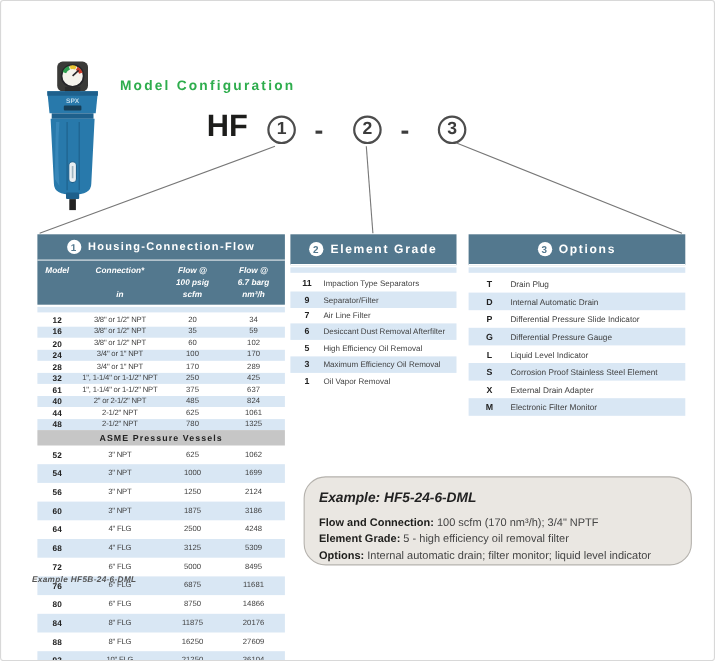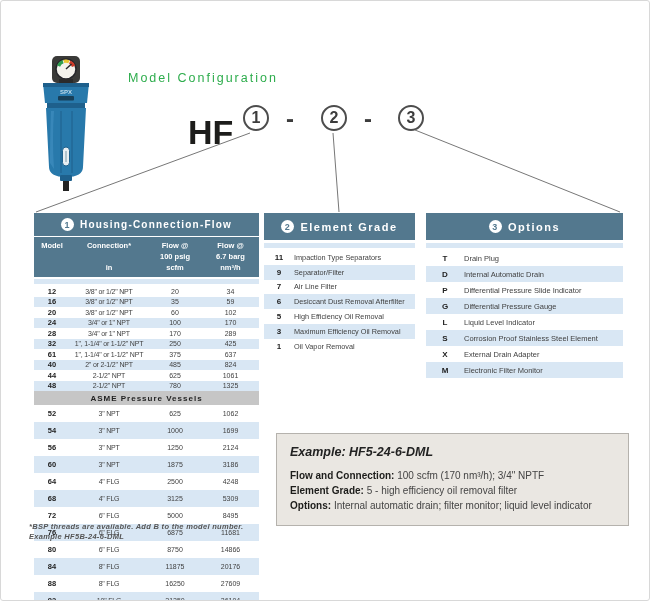--- a/index.html
+++ b/index.html
@@ -8,26 +8,26 @@
   #page {
     position:relative; width:650px; height:601px; background:#fff;
     border:1px solid #d8d8d8; border-radius:3px; overflow:hidden;
   }
 
   
   #product { position:absolute; left:38px; top:54px; }
 
   
   #cfg-title {
-    position:absolute; left:127px; top:70px;
-    font-size:12.5px; font-weight:normal; letter-spacing:2px; color:var(--green,#2ead4d);
+    position:absolute; left:108px; top:70px;
+    font-size:12.5px; font-weight:bold; letter-spacing:2px; color:var(--green,#2ead4d);
   }
   #model-code { position:absolute; left:187px; top:98px; height:40px; }
   #hf-prefix {
-    position:absolute; left:0; top:16px; font-size:34px; font-weight:800;
+    position:absolute; left:0; top:2px; font-size:28px; font-weight:800;
     color:#1d1d1b; letter-spacing:0px; line-height:1;text-align:right;
   }
   .code-circle {
     position:absolute; top:6px; width:26px; height:26px; border:2px solid #4d4d4d;
     border-radius:50%; background:#fff; display:flex; align-items:center;
     justify-content:center; font-size:16px; font-weight:bold; color:#3c3c3c;
   }
   #circle-1 { left:55px; } #circle-2 { left:133px; } #circle-3 { left:210px; }
   .code-dash { position:absolute; top:6px; font-size:24px; font-weight:800; color:#3c3c3c; }
   #dash-1 { left:98px; } #dash-2 { left:176px; }
@@ -50,21 +50,21 @@
   .trow.alt { background:var(--rowalt,#d9e7f4); }
   .tcell { white-space:nowrap; }
 
   
   #housing-table { left:33px; width:225px; }
   #housing-table .thead { height:24px; font-size:10px; letter-spacing:1.2px; }
   #housing-colhead {
     background:var(--header,#53788e); display:grid;
     grid-template-columns:36px 78px 54px 1fr; padding:3px 0 4px 0;
   }
-  #housing-colhead .chcol { display:flex; flex-direction:column; align-items:center; }
+  #housing-colhead .chcol { display:flex; flex-direction:column; align-items:center;font-style:italic; }
   #housing-colhead span {
     font-size:7.5px; font-weight:bold; color:#fff; line-height:11px; white-space:nowrap;
   }
   .housing-rows .trow { grid-template-columns:36px 78px 54px 1fr; font-size:7px; }
   .housing-rows .c0 { font-weight:bold; font-size:7.5px; color:#222; }
   .housing-rows .c1 { letter-spacing:-0.2px; }
   #housing-npt .trow { height:10.5px; }
   #housing-asme .trow { height:17px; }
   #asme-band {
     height:14px; background:var(--asme,#c6c6c6); color:#222; font-size:8px; font-weight:bold;
@@ -84,23 +84,23 @@
 
   
   #options-table { left:425px; width:197px; }
   #options-table .thead { height:28px; font-size:11px; letter-spacing:1.5px; }
   .options-rows .trow { grid-template-columns:38px 1fr; height:16px; font-size:7.5px; }
   .options-rows .c0 { font-weight:bold; font-size:8px; color:#222; }
   .options-rows .c1 { text-align:left; }
 
   
   #example-box {
-    position:absolute; left:275px; top:432px; width:353px; height:93px;
+    position:absolute; left:275px; top:432px; width:353px; height:81px;
     background:var(--examplebg,#eae7e2); border:1px solid var(--exampleborder,#b5b2ad);
-    border-radius:0; padding:11px 13px;
+    border-radius:20px; padding:11px 13px;
   }
   #example-title { font-size:12.5px; font-weight:bold; font-style:italic; color:#222; }
   #example-lines { margin-top:9px; }
   .ex-line { font-size:10px; color:#444; line-height:15px; white-space:nowrap; }
   .ex-line b { color:#1d1d1b; }
 </style>
 </head>
 <body>
 
 <div id="page">
@@ -304,21 +304,20 @@
         <div class="trow alt">
           <span class="tcell c0">92</span>
           <span class="tcell c1">10" FLG</span>
           <span class="tcell c2">21250</span>
           <span class="tcell c3">36104</span>
         </div>
       </div>
   </div>
 
   <div id="housing-footnote">
-    <div>*BSP threads are available. Add B to the model number.</div>
     <div>Example HF5B-24-6-DML</div>
   </div>
 
   <div id="element-table" class="tbl">
     <div class="thead">
       <span class="num-badge">2</span>
       <span>Element Grade</span>
     </div>
     <div class="strip"></div>
     <div class="element-rows">

